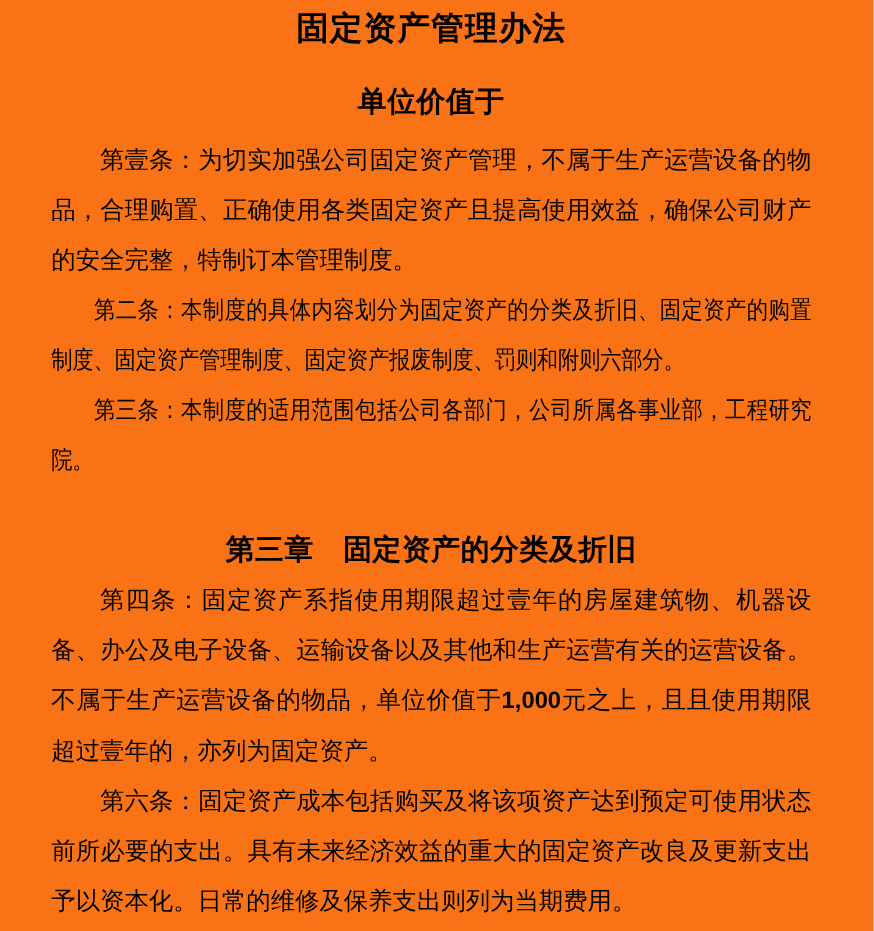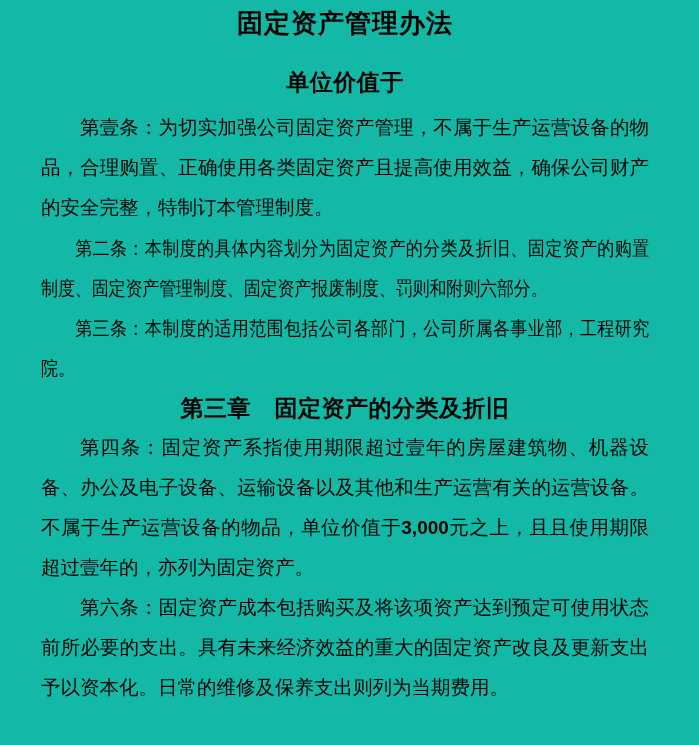--- a/index.html
+++ b/index.html
@@ -14,21 +14,21 @@
     overflow: hidden;
     font-family: "DejaVu Sans", "Liberation Sans", sans-serif;
     color: #000000;
     -webkit-font-smoothing: none;
   }
 
   .page {
     position: relative;
     width: 699px;
     height: 745px;
-    background: #14b8a6;
+    background: #f97316;
     box-sizing: border-box;
     padding: 0 50px 0 41px;
   }
 
   
   .doc-title {
     margin: 0;
     padding: 0;
     text-align: center;
     font-size: 26px;
@@ -42,21 +42,21 @@
     margin: 0;
     padding: 0;
     text-align: center;
     font-size: 23px;
     font-weight: bold;
     letter-spacing: 0.5px;
     font-family: "DejaVu Sans", "Liberation Sans", sans-serif;
   }
 
   .h2-a { line-height: 52px; margin-top: 10px; }
-  .h2-b { line-height: 40px; }
+  .h2-b { line-height: 40px; margin-top: 32px; }
 
   
   .para {
     margin: 0;
     padding: 0;
     font-size: 19.5px;
     line-height: 40px;
     text-indent: 2em;
     text-align: justify;
     text-justify: inter-ideograph;
@@ -89,18 +89,18 @@
   <h2 class="chapter-heading h2-a">单位价值于</h2>
 
   <p class="para">第壹条：为切实加强公司固定资产管理，不属于生产运营设备的物品，合理购置、正确使用各类固定资产且提高使用效益，确保公司财产的安全完整，特制订本管理制度。</p>
 
   <p class="para condensed">第二条：本制度的具体内容划分为固定资产的分类及折旧、固定资产的购置制度、固定资产管理制度、固定资产报废制度、罚则和附则六部分。</p>
 
   <p class="para condensed">第三条：本制度的适用范围包括公司各部门，公司所属各事业部，工程研究院。</p>
 
   <h2 class="chapter-heading h2-b">第三章　固定资产的分类及折旧</h2>
 
-  <p class="para"><span>第四条：固定资产系指使用期限超过壹年的房屋建筑物、机器设备、办公及电子设备、运输设备以及其他和生产运营有关的运营设备。不属于生产运营设备的物品，单位价值于</span><span class="num">3,000</span><span>元之上，且且使用期限超过壹年的，亦列为固定资产。</span></p>
+  <p class="para"><span>第四条：固定资产系指使用期限超过壹年的房屋建筑物、机器设备、办公及电子设备、运输设备以及其他和生产运营有关的运营设备。不属于生产运营设备的物品，单位价值于</span><span class="num">1,000</span><span>元之上，且且使用期限超过壹年的，亦列为固定资产。</span></p>
 
 
   <p class="para">第六条：固定资产成本包括购买及将该项资产达到预定可使用状态前所必要的支出。具有未来经济效益的重大的固定资产改良及更新支出予以资本化。日常的维修及保养支出则列为当期费用。</p>
 
 </div>
 
 </body></html>

